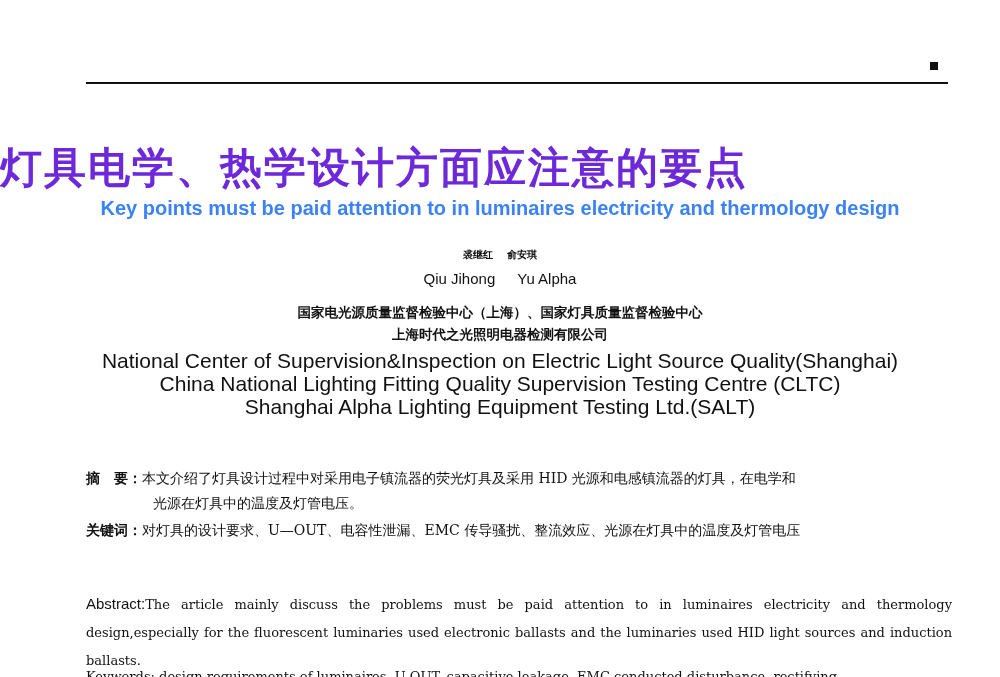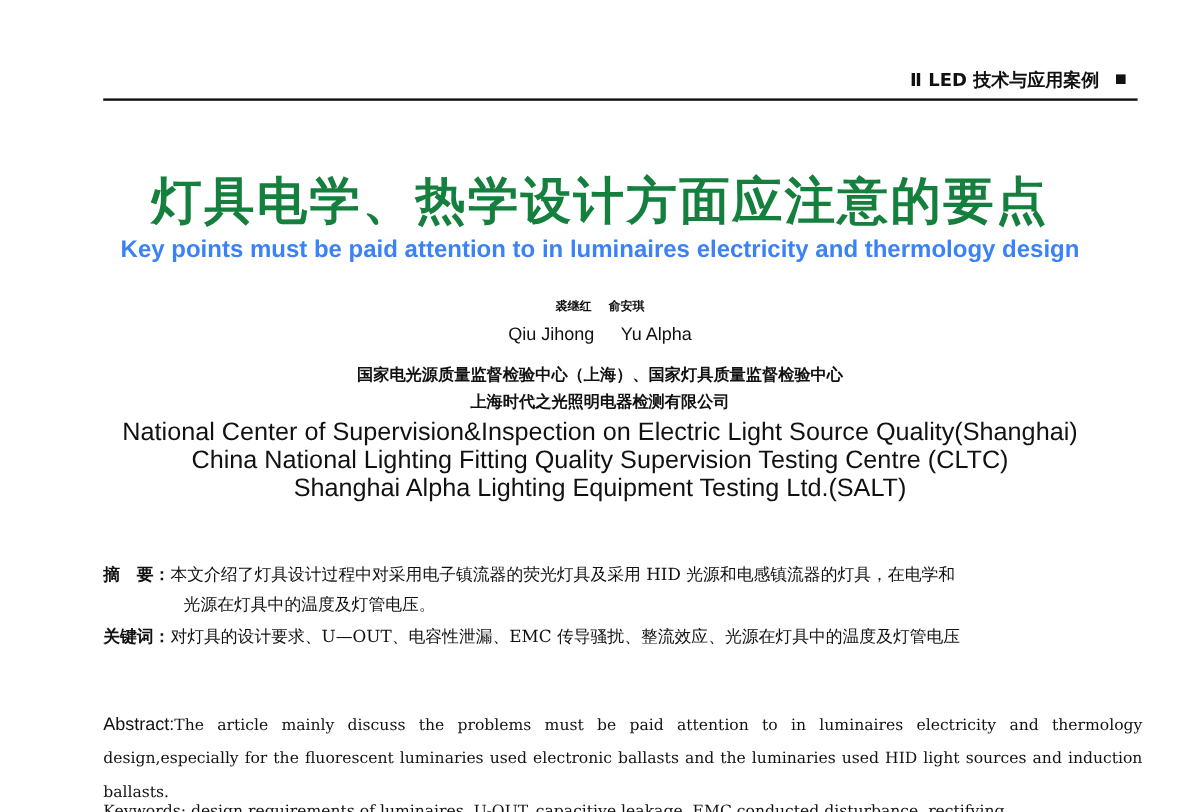--- a/index.html
+++ b/index.html
@@ -1,40 +1,40 @@
 <!DOCTYPE html>
 <html><head>
 <meta charset="utf-8">
 <style>
   html, body { margin:0; padding:0; background:#ffffff; }
   body { width:1000px; height:677px; position:relative; overflow:hidden; color:#111; font-family:"DejaVu Sans", sans-serif; }
   .abs { position:absolute; }
   .header-text { right:62px; top:58px; font-size:15px; font-weight:bold; color:#111; white-space:nowrap; }
   .header-text .sq { display:inline-block; width:8px; height:8px; background:#111; margin-left:14px; vertical-align:2px; }
   .header-rule { left:86px; width:862px; top:82px; height:2px; background:#111; }
-  .title-zh { left:0; width:1000px; top:140px; text-align:center; font-size:42px; font-weight:bold; letter-spacing:2px; color:#15803d; }
+  .title-zh { left:0; width:1000px; top:140px; font-size:42px; font-weight:bold; letter-spacing:2px; color:#6d28d9; }
   .title-en { left:0; width:1000px; top:197px; text-align:center; font-family:"Liberation Sans", sans-serif; font-size:20px; font-weight:bold; color:#3b82f6; }
   .center { left:0; width:1000px; text-align:center; white-space:nowrap; }
   .authors-zh { top:248px; font-size:10px; font-weight:bold; }
   .authors-zh span + span { margin-left:14px; }
   .authors-en { top:270px; font-family:"Liberation Sans", sans-serif; font-size:15px; }
   .authors-en span + span { margin-left:22px; }
   .aff-zh { font-size:13.5px; font-weight:bold; }
   .aff-en { font-family:"Liberation Sans", sans-serif; font-size:21px; }
   .label { font-weight:bold; }
   .cn-line { left:86px; font-size:14px; font-family:"DejaVu Serif", serif; white-space:nowrap; }
   .cn-line .label { font-family:"DejaVu Sans", sans-serif; }
   .en-abs { left:86px; width:866px; top:590px; font-family:"DejaVu Serif", serif; font-size:13px; line-height:28px; text-align:justify; }
   .en-abs .label { font-family:"Liberation Sans", sans-serif; font-weight:normal; font-size:15px; }
   .kw-cut { left:86px; top:669px; font-family:"DejaVu Serif", serif; font-size:13px; white-space:nowrap; }
 </style>
 </head>
 <body>
 
-<div class="abs header-text"><span>Ⅱ LED 技术与应用案例</span><span class="sq"></span></div>
+<div class="abs header-text"><span class="sq"></span></div>
 <div class="abs header-rule"></div>
 
 <div class="abs title-zh">灯具电学、热学设计方面应注意的要点</div>
 <div class="abs title-en">Key points must be paid attention to in luminaires electricity and thermology design</div>
 
 <div class="abs center authors-zh">
   <span>裘继红</span><span>俞安琪</span>
 </div>
 <div class="abs center authors-en">
   <span>Qiu Jihong</span><span>Yu Alpha</span>

